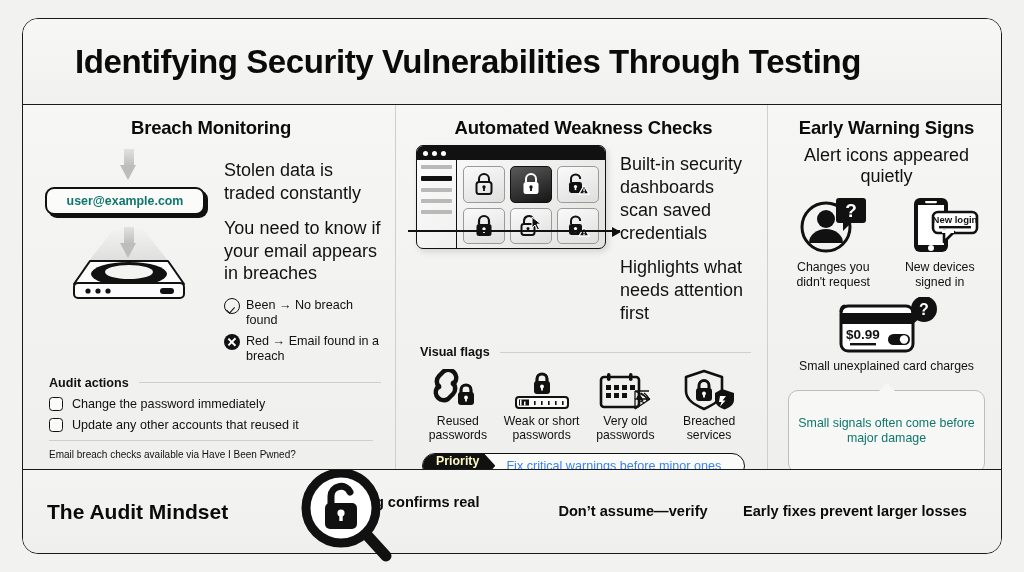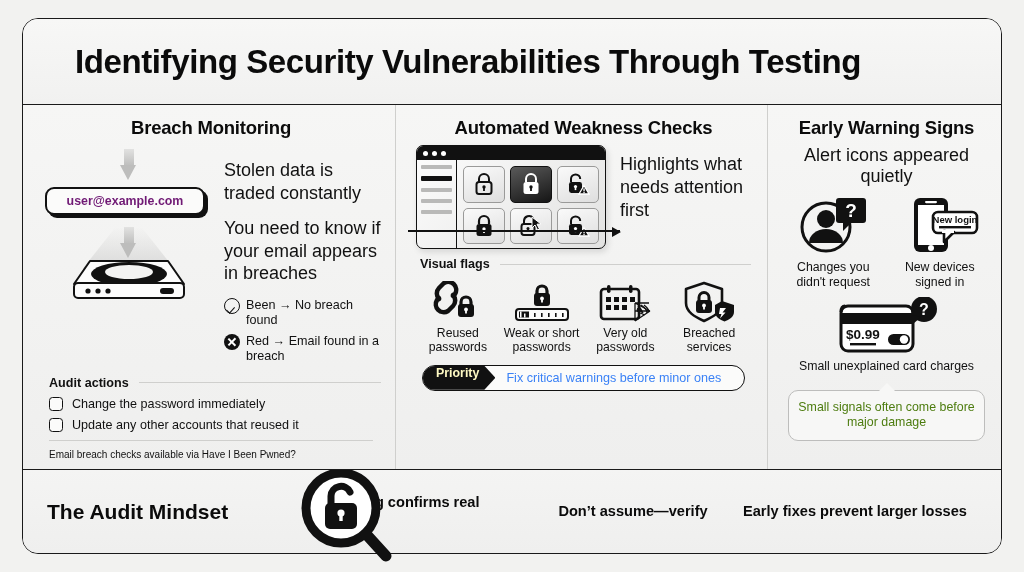--- a/index.html
+++ b/index.html
@@ -73,21 +73,21 @@
     border-top: 15px solid #bdbdbc;
   }
 
   .emailchip {
     position: absolute; left: 4px; top: 42px;
     width: 160px; height: 28px;
     border: 2px solid #111; border-radius: 9px;
     background: #fbfbfa;
     box-shadow: 3px 3px 0 #111;
     display: flex; align-items: center; justify-content: center;
-    font-size: 12.4px; font-weight: 600; color: #701a75;
+    font-size: 12.4px; font-weight: 600; color: #0f766e;
   }
   .beam2 {
     position: absolute; left: 50%; top: 82px; transform: translateX(-50%);
     width: 92px; height: 42px;
     background: linear-gradient(180deg, rgba(200,200,200,0) 0%, rgba(170,170,170,.35) 100%);
     clip-path: polygon(36% 0, 64% 0, 100% 100%, 0% 100%);
   }
   .scanner { position: absolute; left: 27px; top: 112px; }
 
   .legend { margin-top: 4px; }
@@ -188,22 +188,22 @@
   .c3pair { display: flex; gap: 4px; }
   .c3item { flex: 1; text-align: center; }
   .c3item .art { height: 62px; display: flex; align-items: flex-end; justify-content: center; }
   .c3item .cap { font-size: 12.3px; line-height: 1.18; color: #111; margin-top: 5px; }
   .c3single { text-align: center; margin-top: 12px; }
   .c3single .art { height: 54px; display:flex; align-items:center; justify-content:center; }
   .c3single .cap { font-size: 12.3px; line-height: 1.2; color: #111; margin-top: 4px; }
   .callout {
     position: relative; margin: 16px 6px 0 6px;
     border: 1.3px solid #bdbdbc; border-radius: 10px;
-    background: #f7f7f6; padding: 9px 8px;
-    text-align: center; font-size: 12.4px; line-height: 1.25; color: #4d7c0f;
+    background: #f7f7f6; padding: 25px 8px;
+    text-align: center; font-size: 12.4px; line-height: 1.25; color: #0f766e;
   }
   .callout::before {
     content:""; position:absolute; left:50%; top:-8px; transform: translateX(-50%);
     border-left: 8px solid transparent; border-right: 8px solid transparent;
     border-bottom: 8px solid #f7f7f6;
   }
   .callout::after {
     content:""; position:absolute; left:50%; top:-9.5px; transform: translateX(-50%);
     border-left: 9px solid transparent; border-right: 9px solid transparent;
     border-bottom: 9px solid #bdbdbc; z-index:-1;
@@ -378,20 +378,21 @@
                       <rect x="17.4" y="20" width="1.3" height="1.2" fill="#fff"></rect>
                   </svg>
                 </div>
               </div>
             </div>
           </div>
           <div class="scanline"></div>
         </div>
 
         <div class="c2txt">
+          <div class="para">Built-in security dashboards scan saved credentials</div>
           <div class="para">Highlights what needs attention first</div>
         </div>
       </div>
 
       <div class="secthead" style="margin-left:4px;">
         <span>Visual flags</span>
         <span class="rule"></span>
       </div>
 
       <div class="flags">

